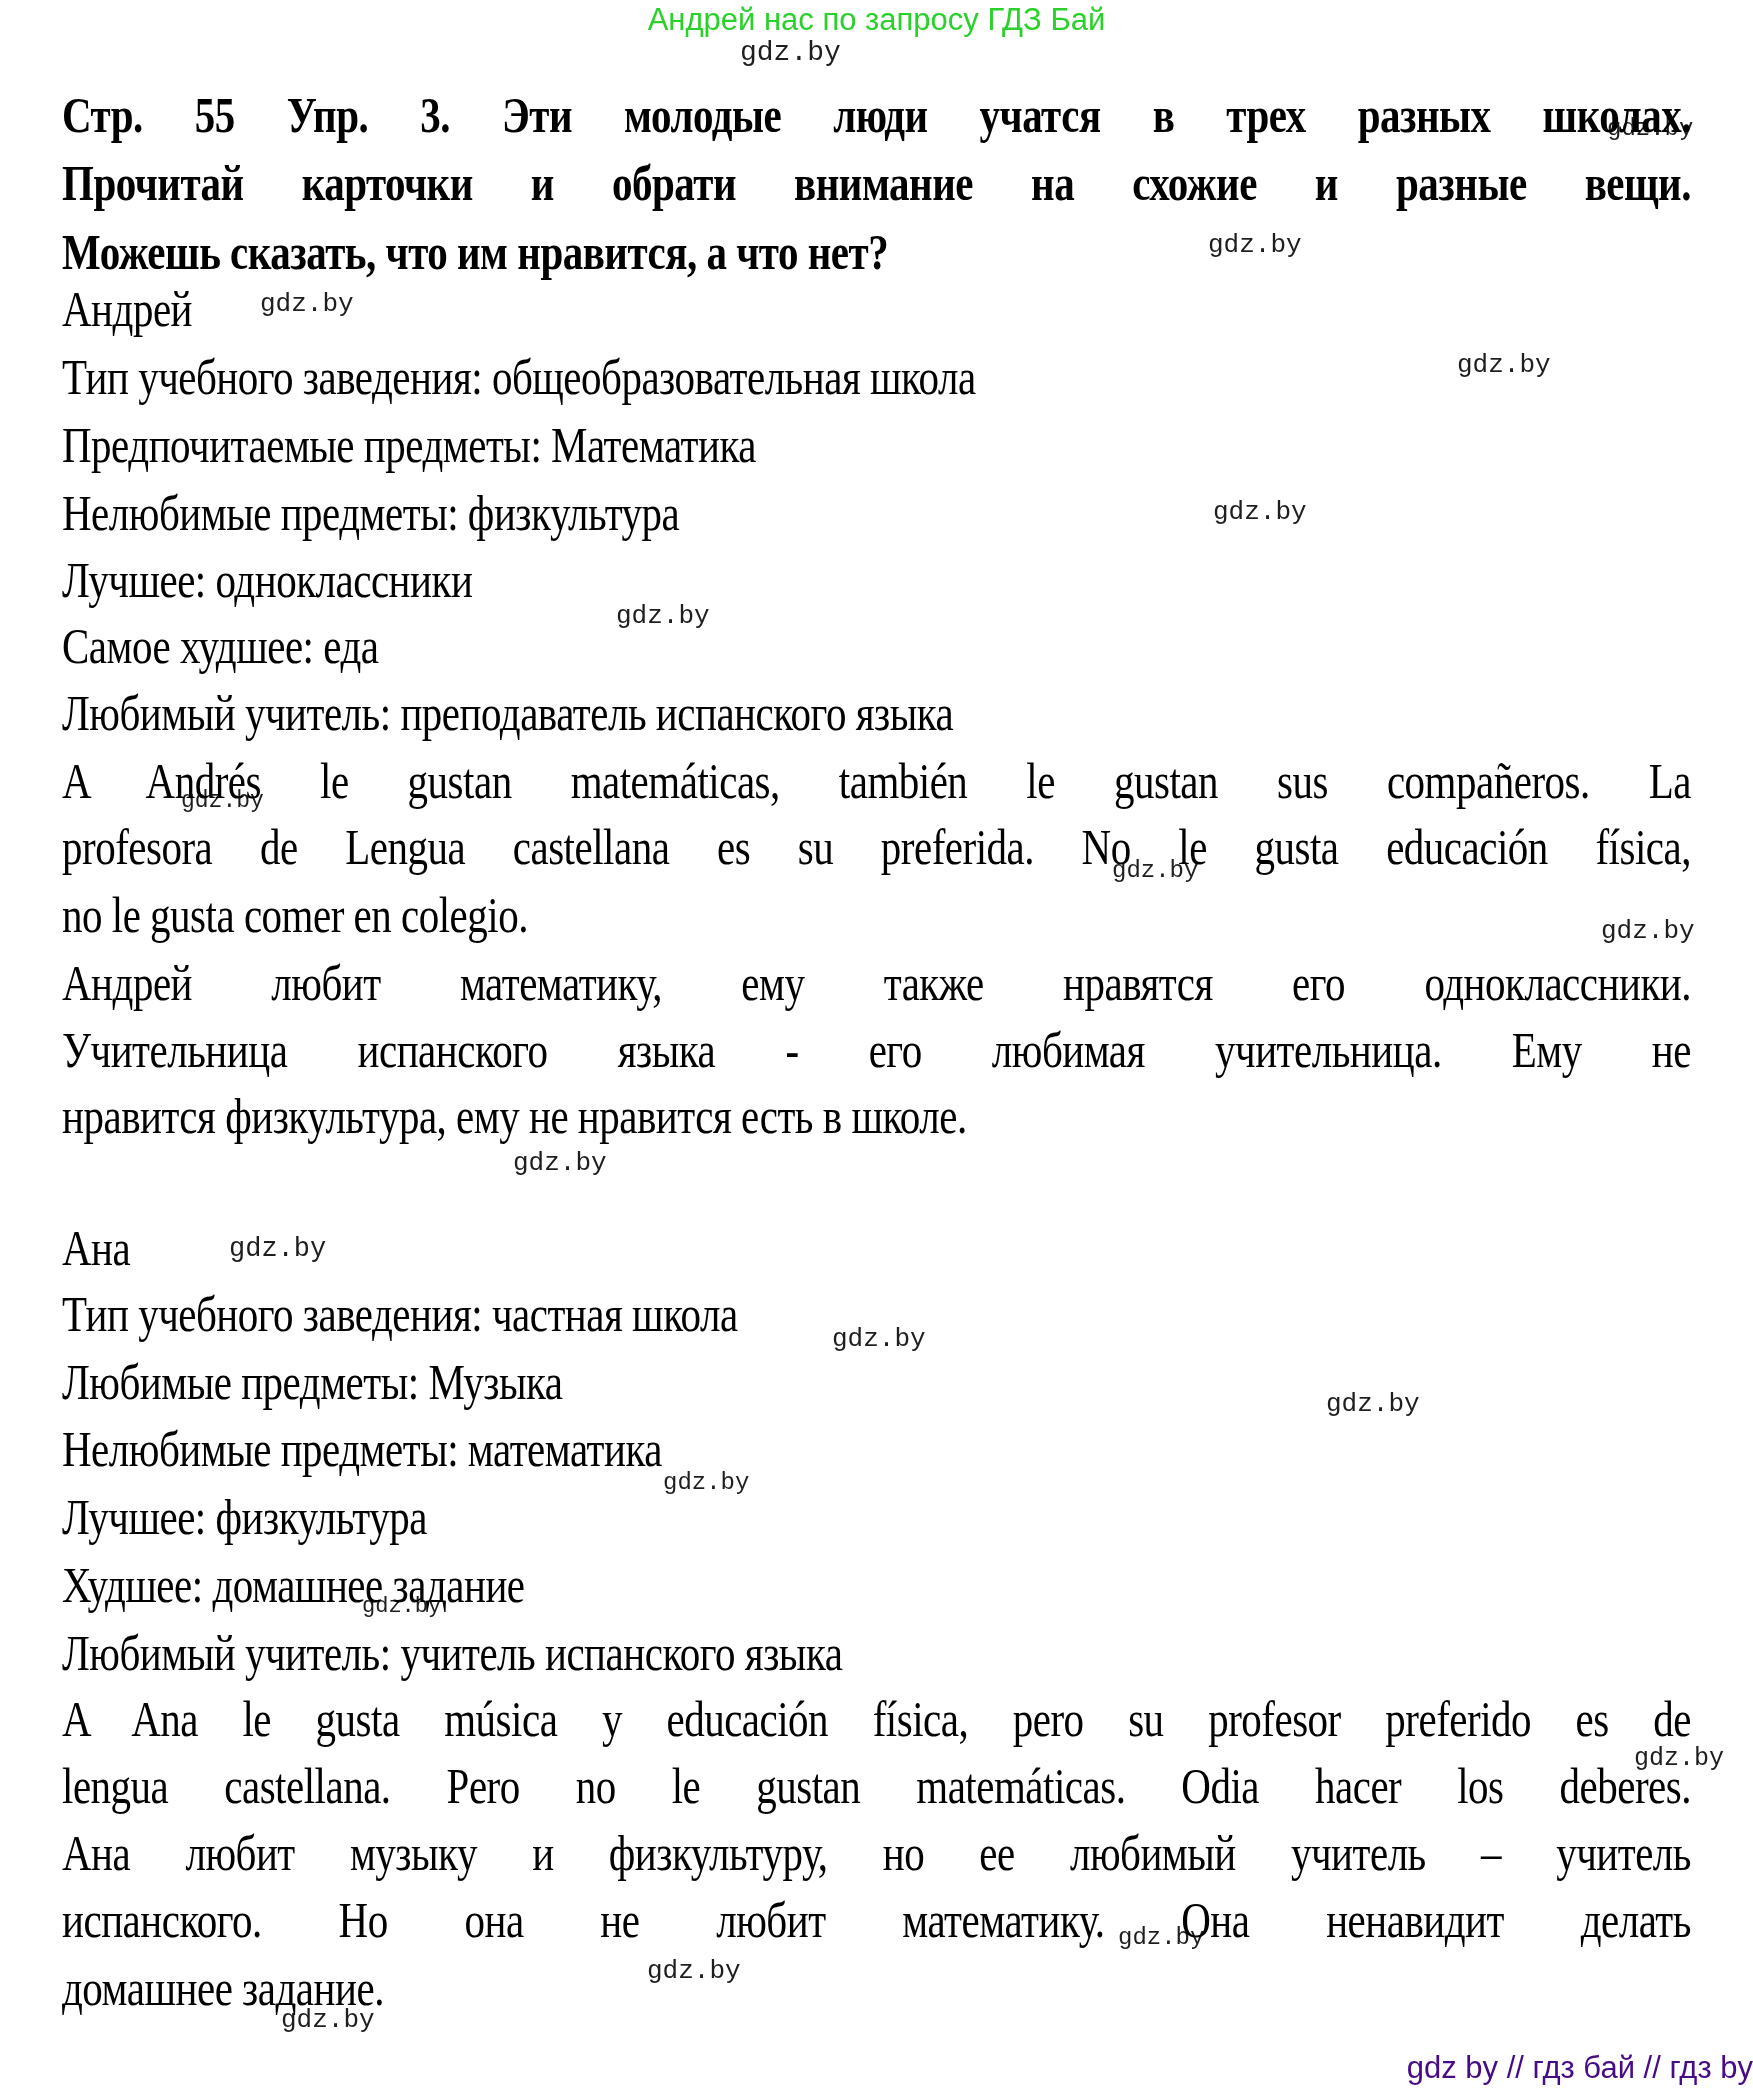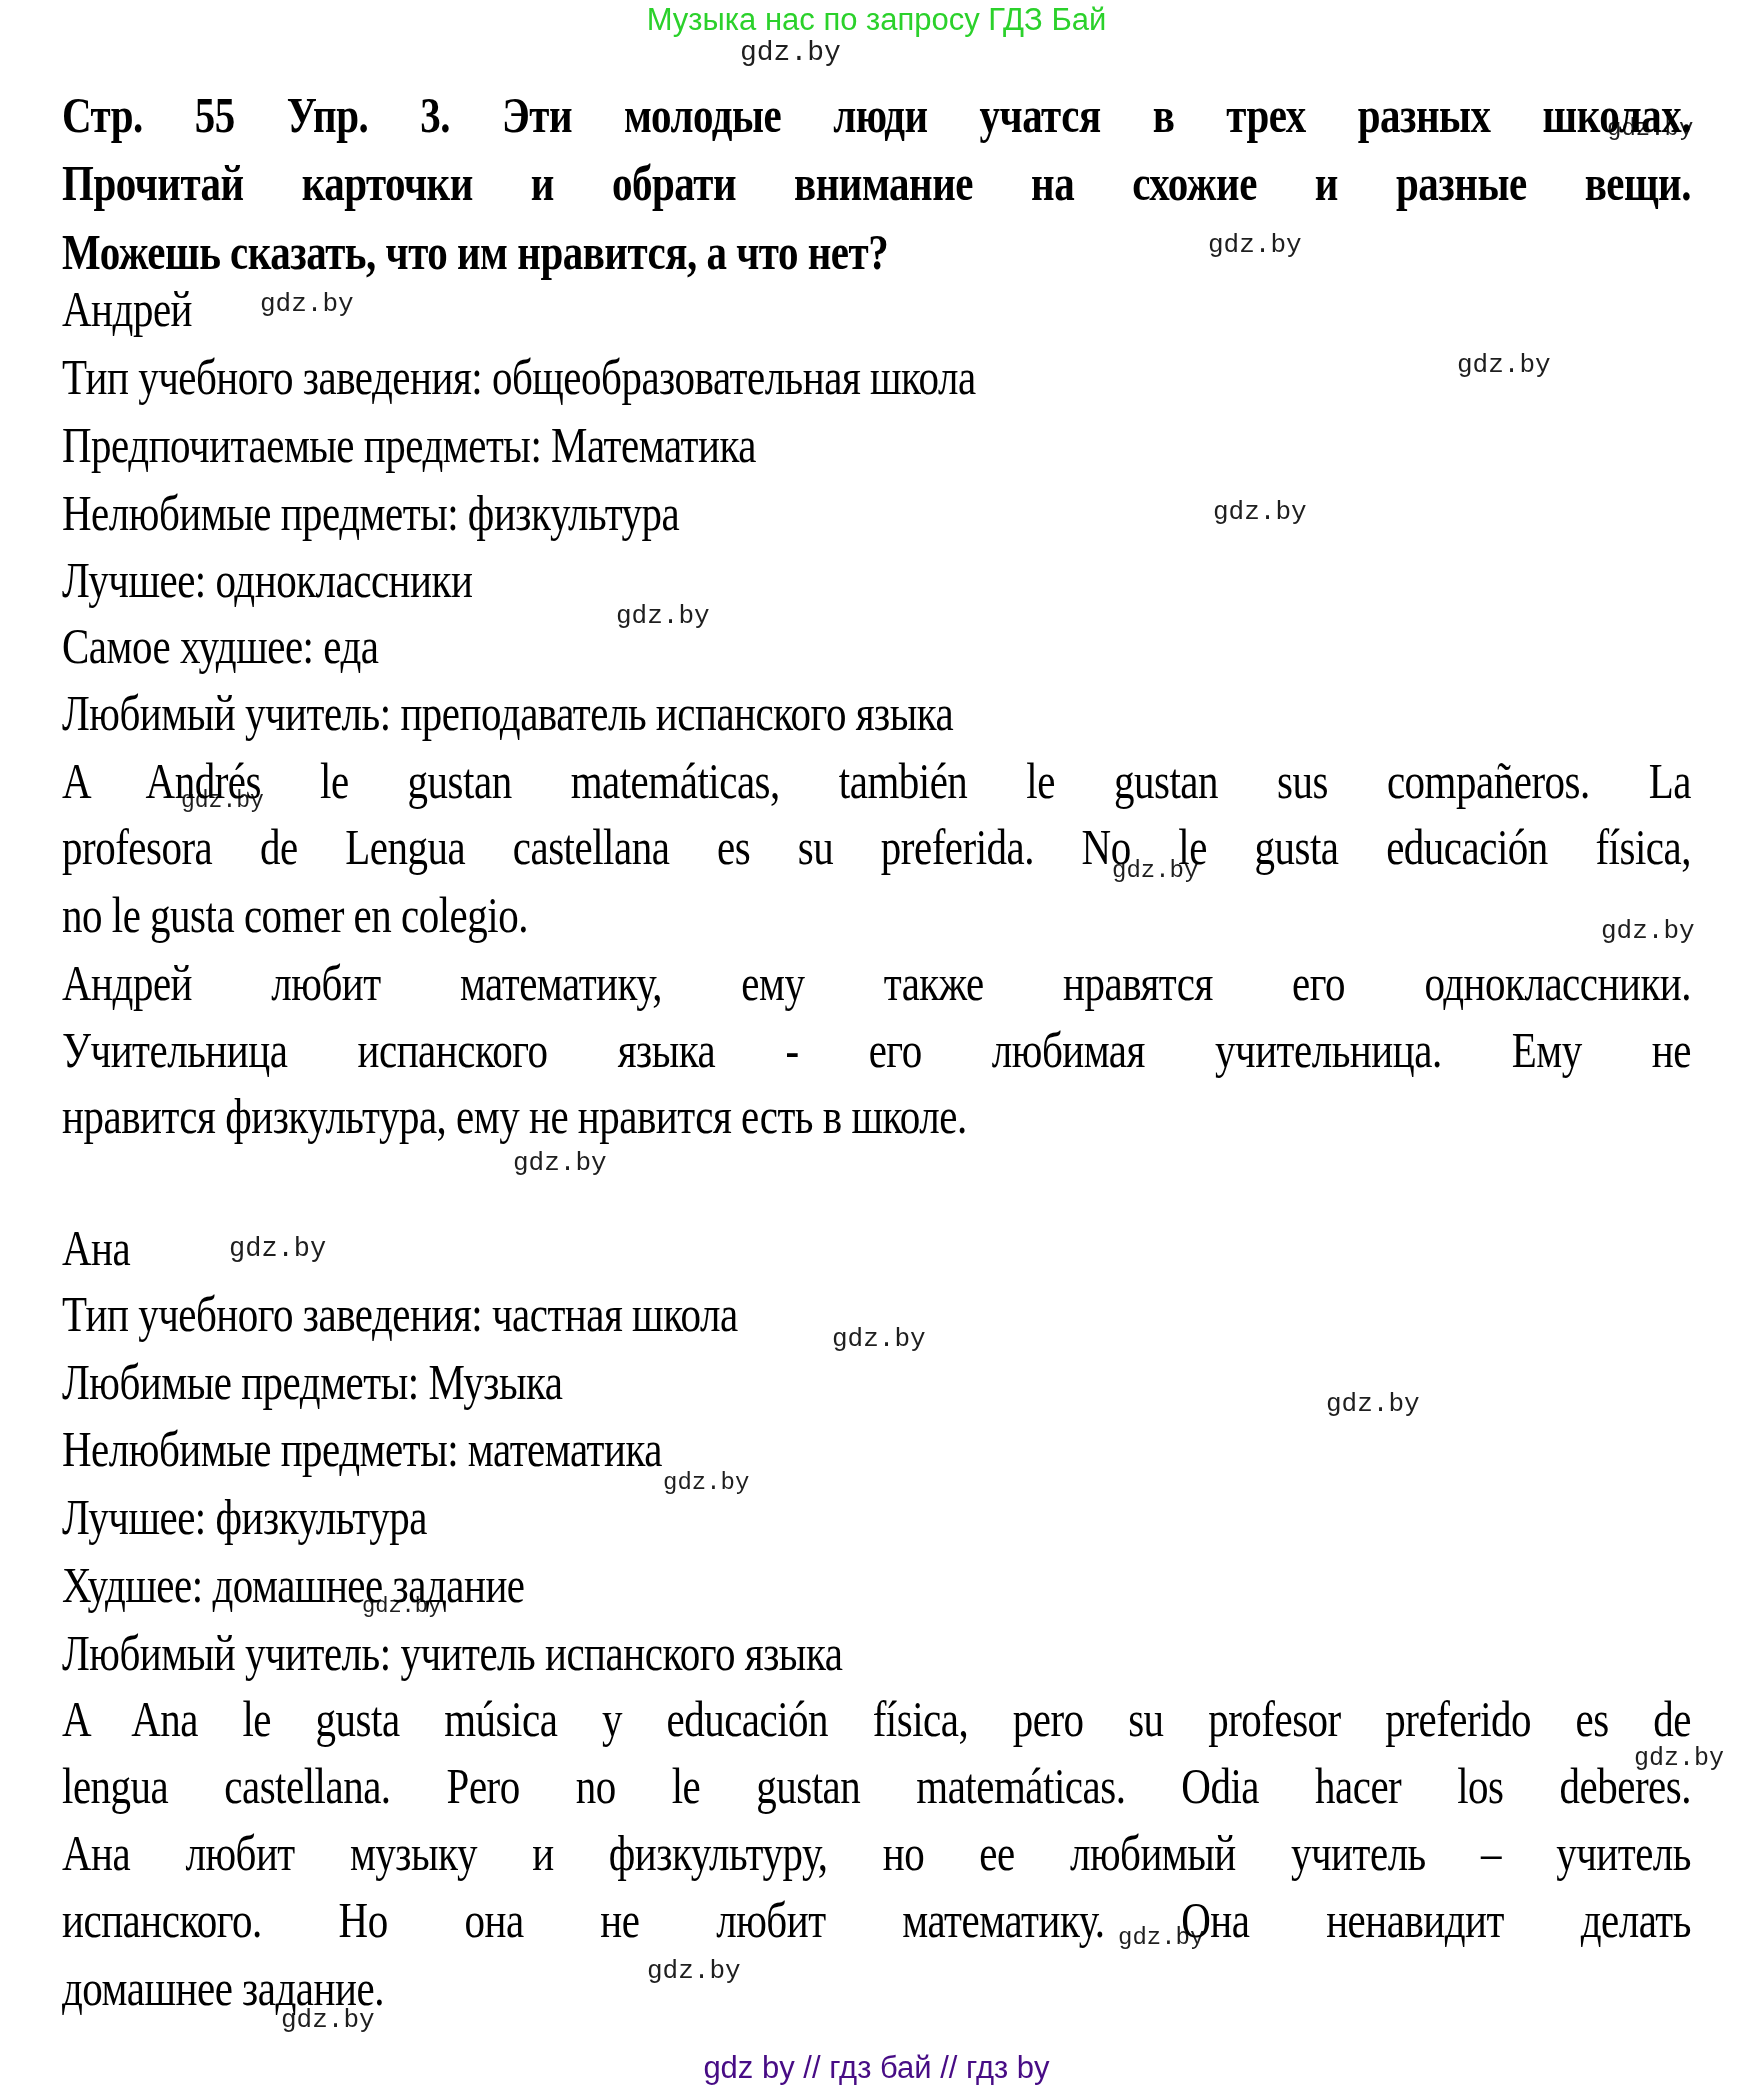--- a/index.html
+++ b/index.html
@@ -17,31 +17,31 @@
     font-size:41px;letter-spacing:-0.5px;white-space:nowrap;
     transform:scaleY(1.22);transform-origin:0 0;
   }
   .jl{white-space:normal;text-align:justify;text-align-last:justify;}
   .b{font-weight:700;}
   .wm{
     position:absolute;font-family:Liberation Mono, monospace;color:#1e1e1e;
     line-height:1;white-space:nowrap;
   }
   .footer{
-    position:absolute;top:2050px;left:0;width:100%;text-align:center;
+    position:absolute;top:2050px;left:0;width:100%;text-align:right;
     font-family:"Liberation Sans", sans-serif;font-size:31px;font-weight:500;
     color:#470c85;
   }
 </style>
 </head>
 <body>
 
 <div class="page">
 
-  <div class="banner">Музыка нас по запросу ГДЗ Бай</div>
+  <div class="banner">Андрей нас по запросу ГДЗ Бай</div>
 
   <div class="wm" style="left:740px;top:39px;font-size:28px;">gdz.by</div>
   <div class="wm" style="left:1607px;top:117px;font-size:24px;">gdz.by</div>
   <div class="wm" style="left:1208px;top:232px;font-size:26px;">gdz.by</div>
   <div class="wm" style="left:260px;top:291px;font-size:26px;">gdz.by</div>
   <div class="wm" style="left:1457px;top:352px;font-size:26px;">gdz.by</div>
   <div class="wm" style="left:1213px;top:499px;font-size:26px;">gdz.by</div>
   <div class="wm" style="left:616px;top:603px;font-size:26px;">gdz.by</div>
   <div class="wm" style="left:181px;top:790px;font-size:23px;">gdz.by</div>
   <div class="wm" style="left:1112px;top:859px;font-size:24px;">gdz.by</div>

